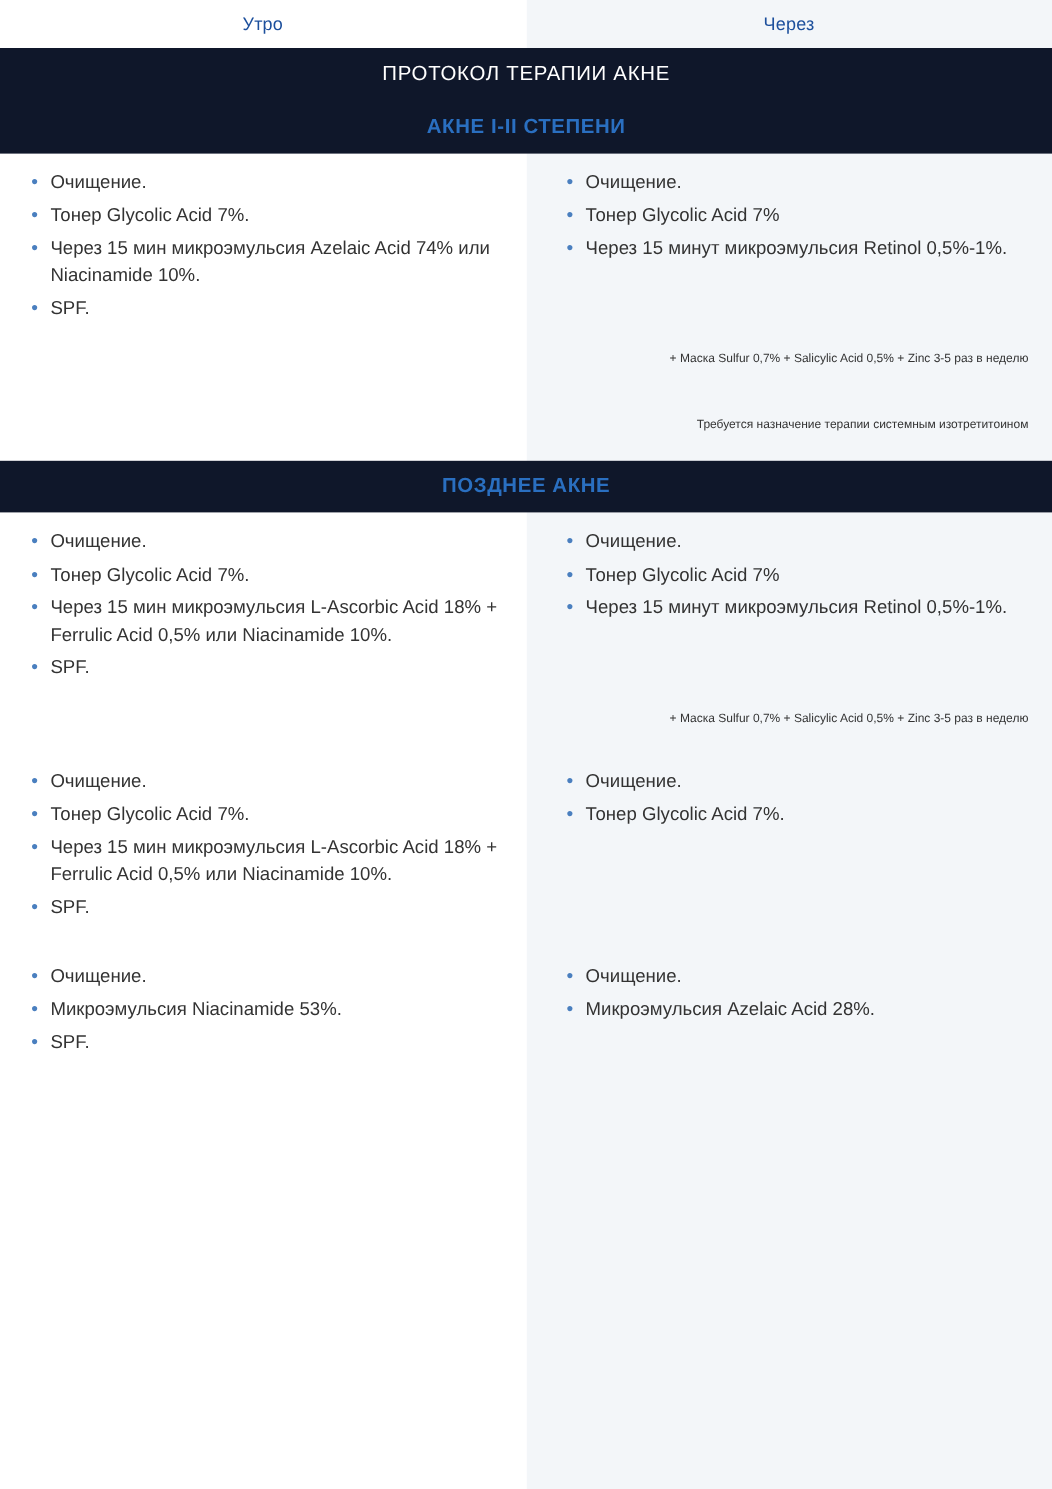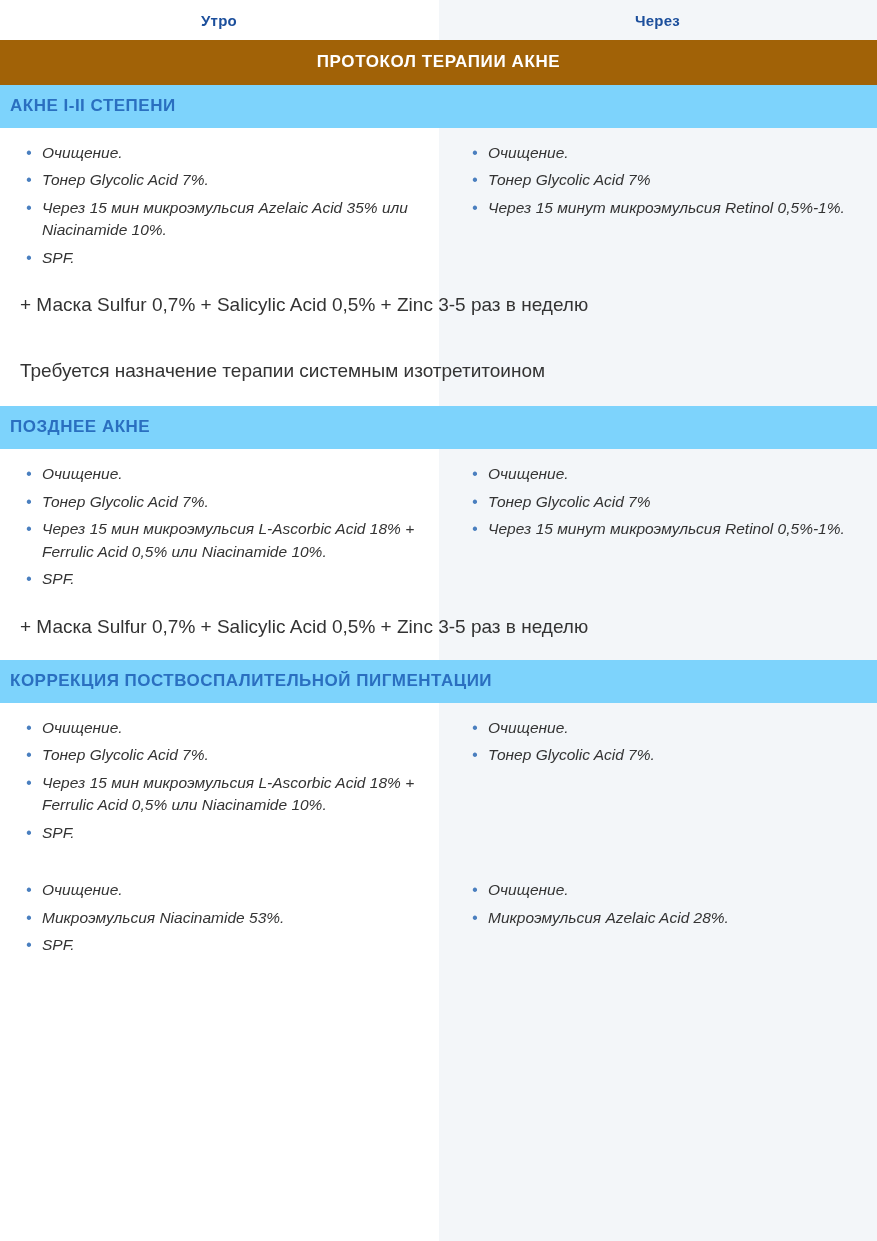--- a/index.html
+++ b/index.html
@@ -37,53 +37,52 @@
   
   .head-row {
     display: flex;
     height: 40px;
     align-items: center;
   }
   .head-cell {
     flex: 0 0 438px;
     text-align: center;
     font-size: 15px;
-    font-weight: bold;
+    font-weight: normal;
     color: #1c4f9c;
     letter-spacing: .2px;
   }
   .head-cell.right { flex: 1 1 auto; }
 
   
   .title-bar {
-    background: #a16207;
+    background: #0f172a;
     color: #ffffff;
     text-align: center;
     font-size: 17px;
-    font-weight: bold;
+    font-weight: normal;
     letter-spacing: .6px;
     padding: 12px 8px 13px;
   }
 
   
   .section-head {
-    background: #7dd3fc;
+    background: #0f172a;
     color: #2a6fc0;
-    text-align: left;
+    text-align: center;
     font-size: 17px;
     font-weight: bold;
     letter-spacing: .5px;
     padding: 11px 10px 12px;
   }
 
   
   .two-col {
     display: flex;
     align-items: stretch;
-    font-style: italic;
   }
   .cell {
     flex: 0 0 438px;
     box-sizing: border-box;
     padding: 14px 22px 8px 22px;
   }
   .cell.right {
     flex: 1 1 auto;
     padding-left: 30px;
   }
@@ -104,22 +103,22 @@
   ul.items li::before {
     content: "•";
     position: absolute;
     left: 4px;
     top: -1px;
     color: #4a7fbf;
     font-size: 16px;
   }
 
   .note {
-    text-align: left;
-    font-size: 19px;
+    text-align: right;
+    font-size: 10px;
     color: #333333;
     padding: 12px 20px 22px;
   }
   .note.tight { padding: 22px 20px 24px; }
   .spacer-8  { height: 8px; }
   .tail { height: 300px; }
 </style>
 </head>
 <body>
 
@@ -135,21 +134,21 @@
     </div>
 
     <div class="title-bar">ПРОТОКОЛ ТЕРАПИИ АКНЕ</div>
 
     <div class="section-head">АКНЕ I-II СТЕПЕНИ</div>
     <div class="two-col">
       <div class="cell left">
         <ul class="items">
           <li>Очищение.</li>
           <li>Тонер Glycolic Acid 7%.</li>
-          <li>Через 15 мин микроэмульсия Azelaic Acid 35% или Niacinamide 10%.</li>
+          <li>Через 15 мин микроэмульсия Azelaic Acid 74% или Niacinamide 10%.</li>
           <li>SPF.</li>
         </ul>
       </div>
       <div class="cell right">
         <ul class="items">
           <li>Очищение.</li>
           <li>Тонер Glycolic Acid 7%</li>
           <li>Через 15 минут микроэмульсия Retinol 0,5%-1%.</li>
         </ul>
       </div>
@@ -171,21 +170,20 @@
       <div class="cell right">
         <ul class="items">
           <li>Очищение.</li>
           <li>Тонер Glycolic Acid 7%</li>
           <li>Через 15 минут микроэмульсия Retinol 0,5%-1%.</li>
         </ul>
       </div>
     </div>
     <div class="note">+ Маска Sulfur 0,7% + Salicylic Acid 0,5% + Zinc 3-5 раз в неделю</div>
 
-    <div class="section-head">КОРРЕКЦИЯ ПОСТВОСПАЛИТЕЛЬНОЙ ПИГМЕНТАЦИИ</div>
     <div class="two-col">
       <div class="cell left">
         <ul class="items">
           <li>Очищение.</li>
           <li>Тонер Glycolic Acid 7%.</li>
           <li>Через 15 мин микроэмульсия L-Ascorbic Acid 18% + Ferrulic Acid 0,5% или Niacinamide 10%.</li>
           <li>SPF.</li>
         </ul>
       </div>
       <div class="cell right">

